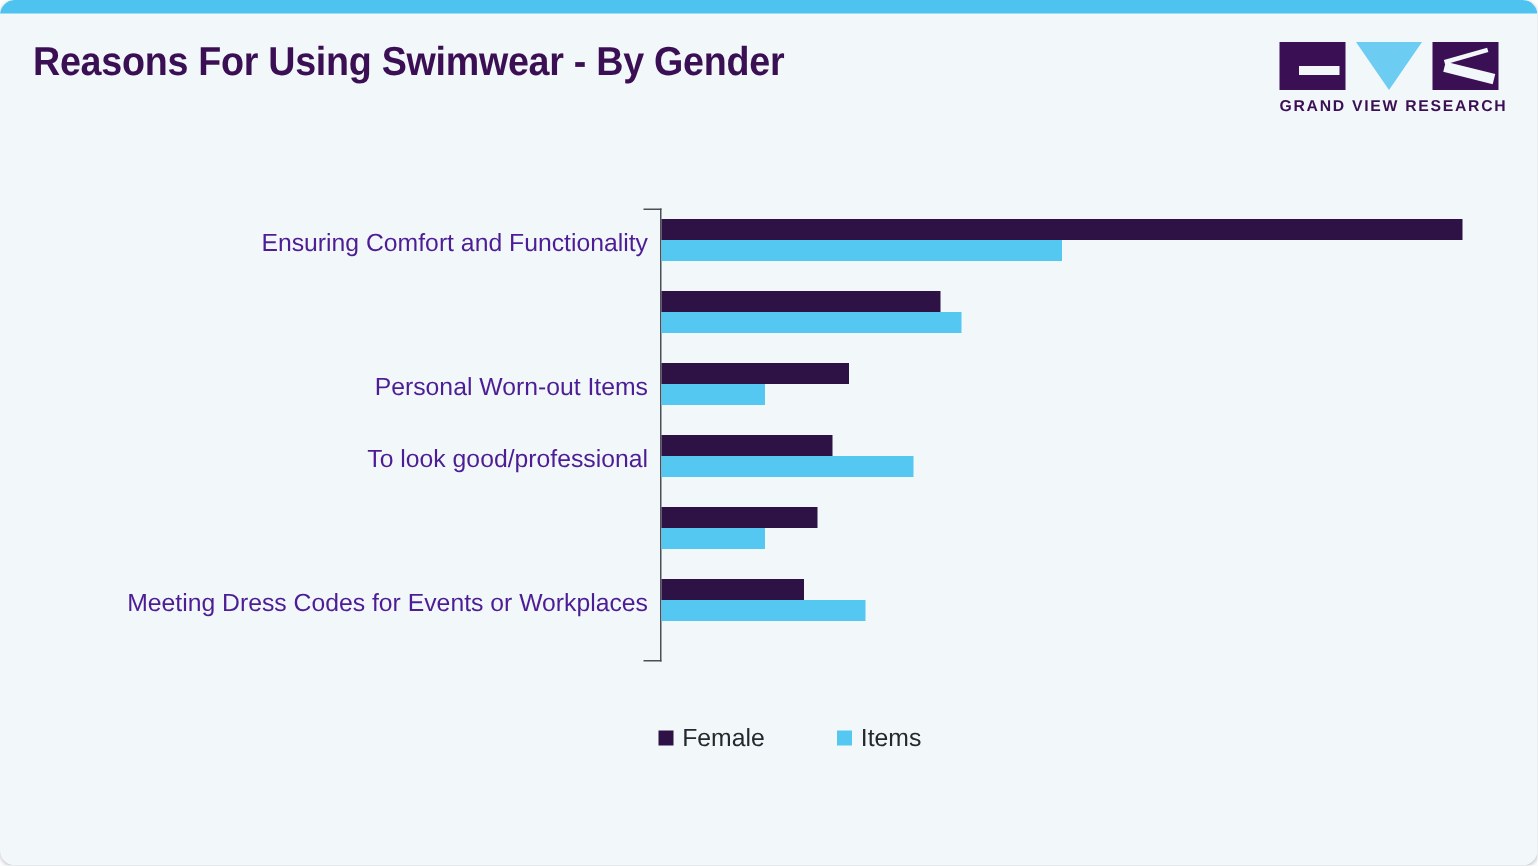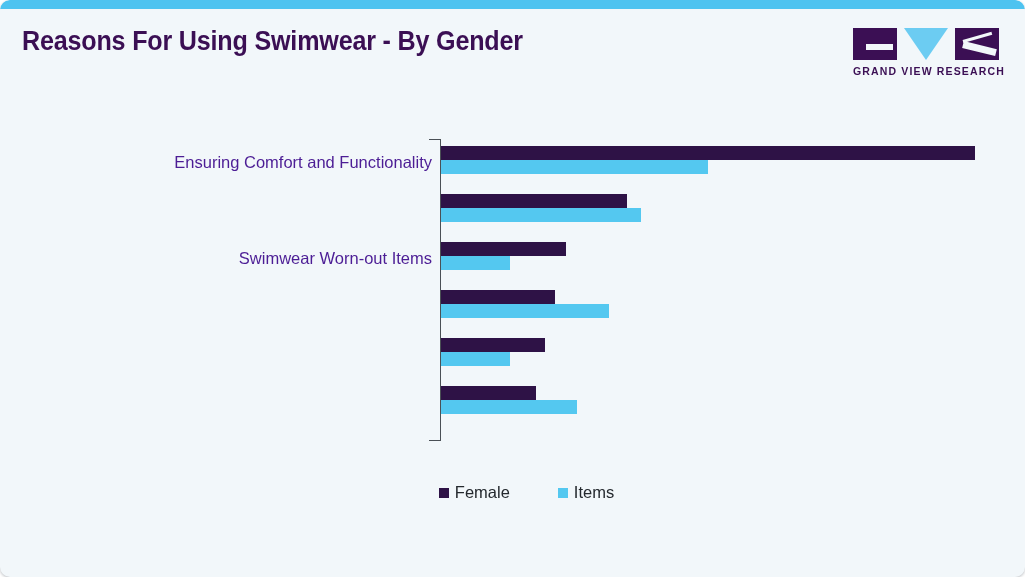--- a/index.html
+++ b/index.html
@@ -228,21 +228,23 @@
       <span class="logo-v"></span>
       <span class="logo-r"></span>
     </div>
     <div id="logo-text">GRAND VIEW RESEARCH</div>
   </div>
 
   <div id="chart">
 
     <div id="cat-labels">
         <div class="cat-label" style="top: 34px;">Ensuring Comfort and Functionality</div>
-        <div class="cat-label" style="top: 130px;">Swimwear Worn-out Items</div>
+        <div class="cat-label" style="top: 130px;">Personal Worn-out Items</div>
+        <div class="cat-label" style="top: 178px;">To look good/professional</div>
+        <div class="cat-label" style="top: 274px;">Meeting Dress Codes for Events or Workplaces</div>
       </div>
 
     <div id="axis-spine"></div>
     <div class="axis-tick" id="axis-tick-top"></div>
     <div class="axis-tick" id="axis-tick-bottom"></div>
 
     <div id="plot">
         <div class="bar bar-female" title="Female — Ensuring Comfort and Functionality: 100" style="top: 26px; width: 534px;"></div>
         <div class="bar bar-male" title="Male — Ensuring Comfort and Functionality: 50" style="top: 40px; width: 267px;"></div>
         <div class="bar bar-female" title="Female — Expressing Personal Style: 34.8" style="top: 74px; width: 185.832px;"></div>

